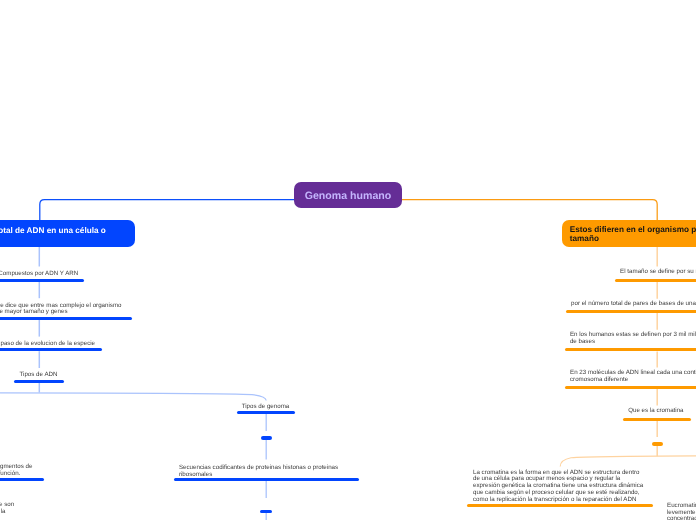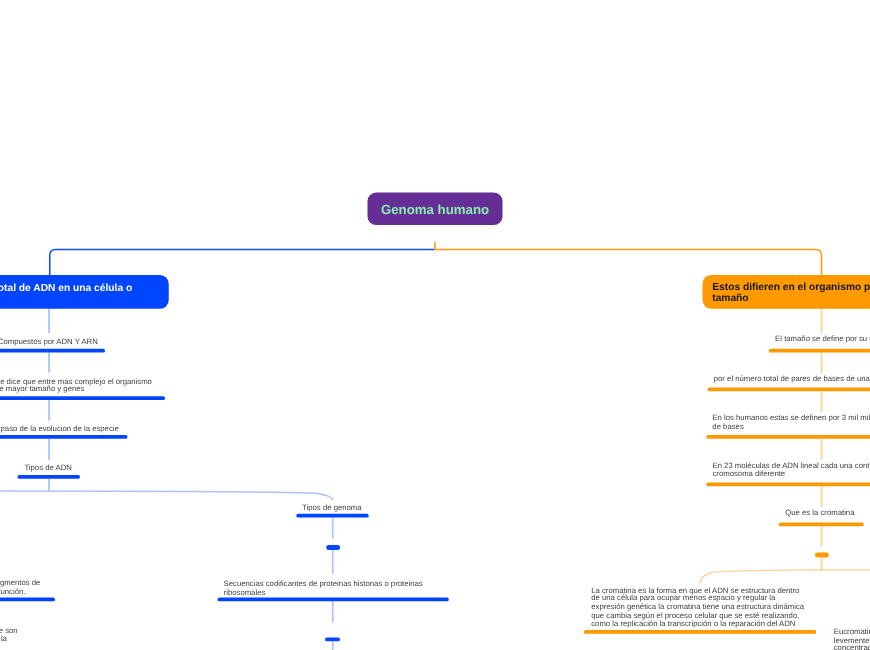--- a/index.html
+++ b/index.html
@@ -49,21 +49,21 @@
       <path d="M657.2 281.8 L657.2 298.8"></path>
       <path d="M657.2 313 L657.2 329.8"></path>
       <path d="M657.2 351.4 L657.2 367.5"></path>
       <path d="M657.2 389 L657.2 405.5"></path>
       <path d="M657.2 421 L657.2 437"></path>
       <path d="M657.2 446 L657.2 456.2"></path>
     </g>
     <path d="M760 455.8 C 645 455.8 592 455.9 571 457.8 Q 560.4 459.9 560.2 466.5" fill="none" stroke="#fed3a0" stroke-width="1.15"></path>
   </svg>
 
-  <div class="pill" style="left:294px;top:154px;width:108px;height:25.5px;background:#652d96;color:#86efac;justify-content:center;">
+  <div class="pill" style="left:294px;top:182px;width:108px;height:25.5px;background:#652d96;color:#c4b5fd;justify-content:center;">
     <span style="font-size:10.6px;line-height:13px;padding-top:3px;">Genoma humano</span>
   </div>
 
   <div class="pill" style="left:-70.8px;top:220.3px;width:205.4px;height:26.6px;background:#0245fe;color:#fff;padding:0 9px;">
     <span style="font-size:8.2px;line-height:8.8px;white-space:pre;padding-top:3.6px;">Es la cantidad total de ADN en una célula o
 organismo</span>
   </div>
 
   <div class="pill" style="left:562.2px;top:220.2px;width:220px;height:26.5px;background:#fe9a00;color:#151515;padding:0 7.6px;">
     <span style="font-size:8.2px;line-height:8.8px;white-space:pre;padding-top:2.8px;">Estos difieren en el organismo por su

